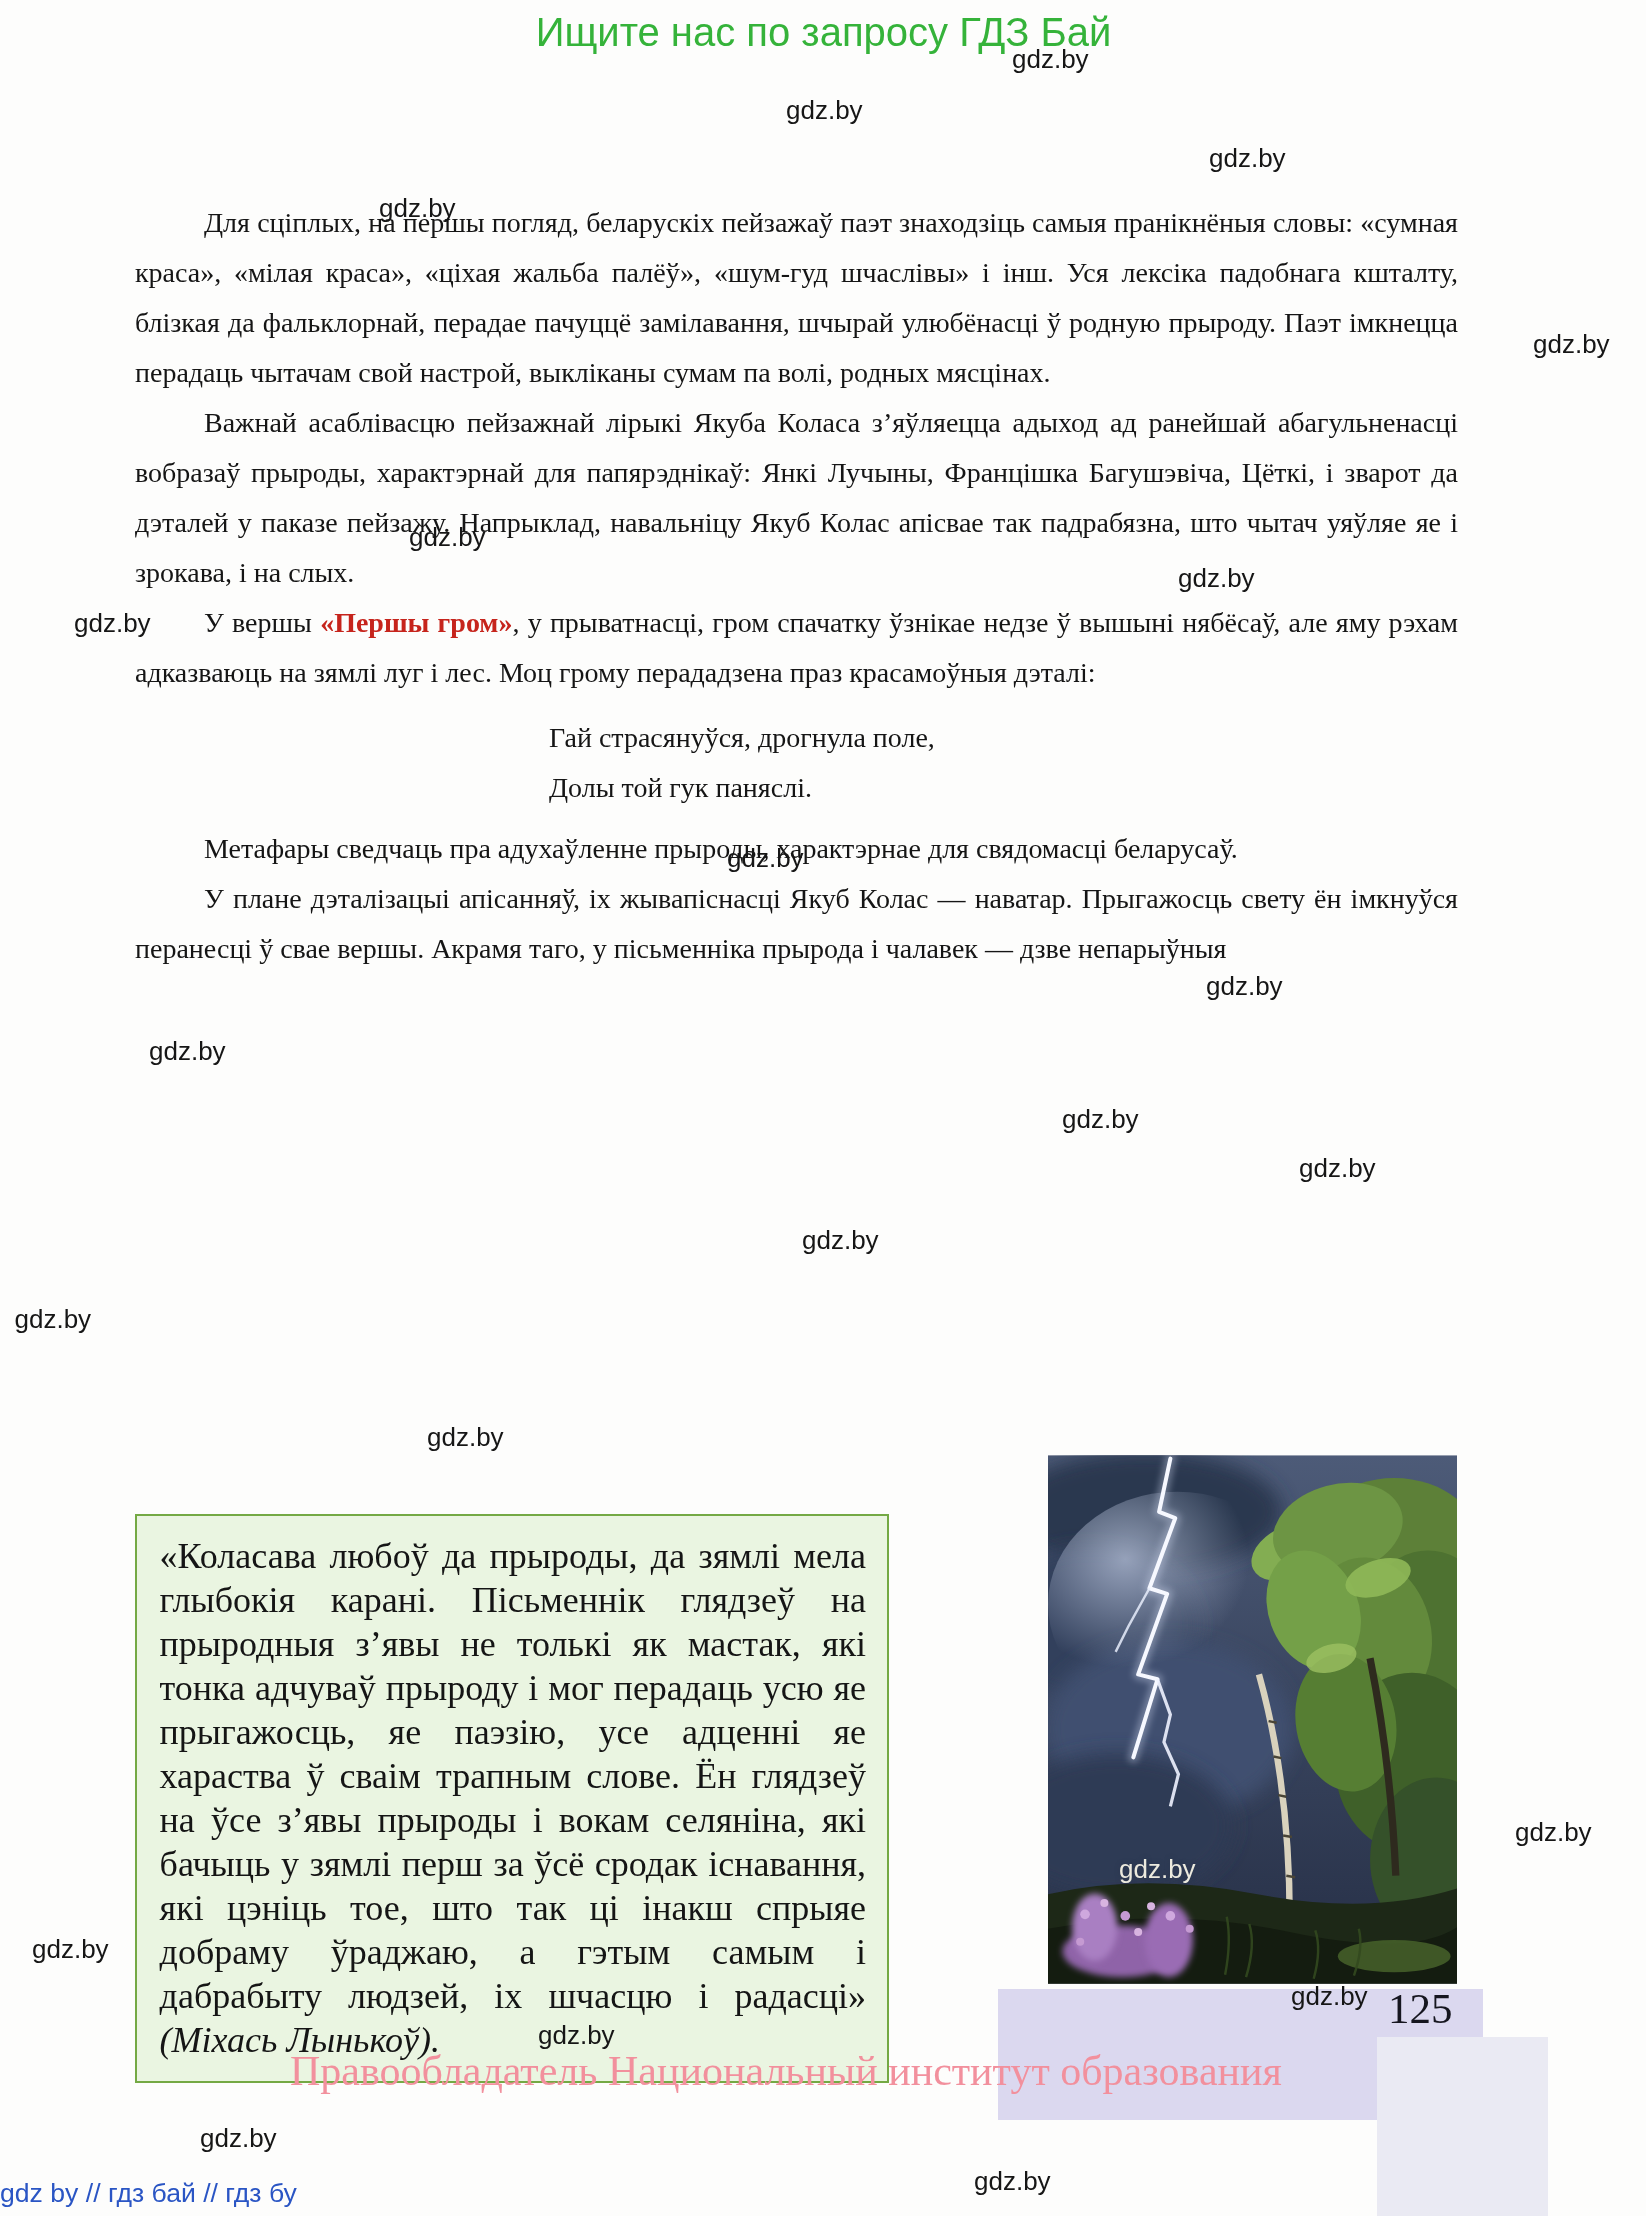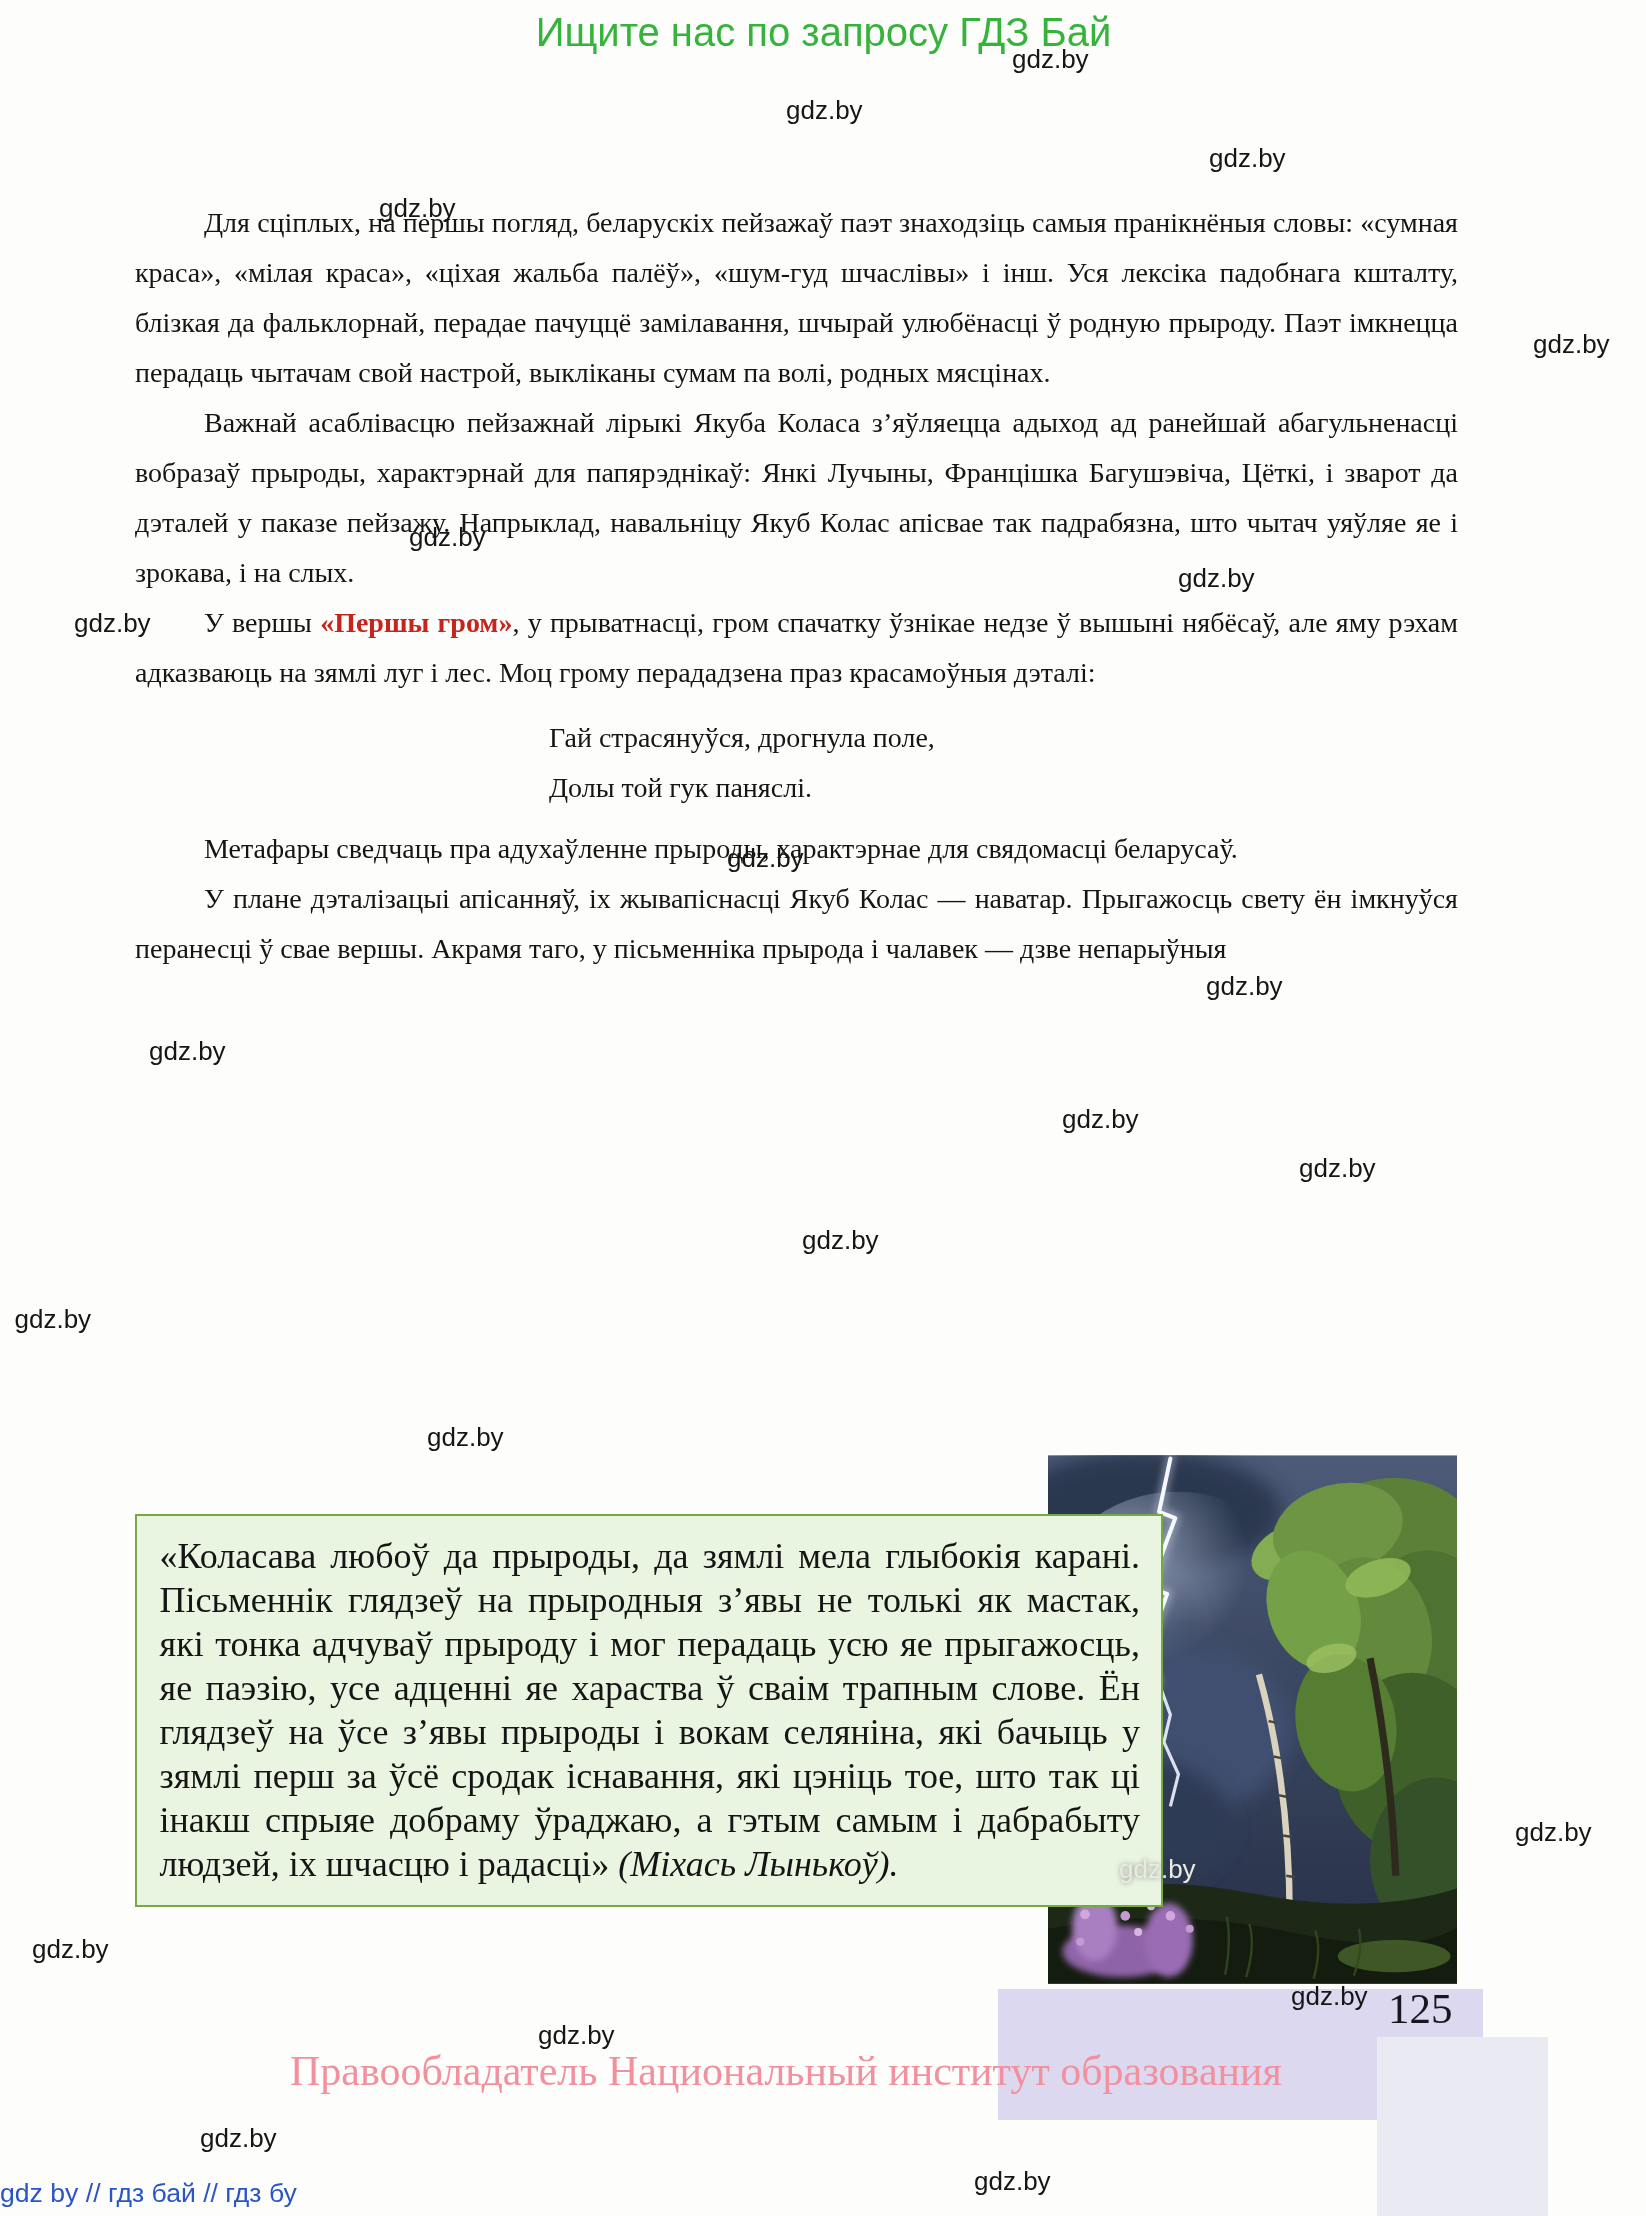--- a/index.html
+++ b/index.html
@@ -31,21 +31,21 @@
   .content {
     position: absolute; left: 135px; top: 198px; width: 1323px;
     font-size: 28px; line-height: 50px; color: #151515;
     text-align: justify;
   }
   .content p { text-indent: 69px; margin: 0; }
   .poem-title { color: #c6241c; font-weight: bold; }
   .verse { margin: 14.5px 0 11.3px 414px; text-align: left; }
   .verse div { text-indent: 0; }
   .quote-box {
-    position: absolute; left: 135px; top: 1514px; width: 1028px;
+    position: absolute; left: 135px; top: 1514px; width: 754px;
     background: #eaf5e1; border: 2.4px solid #74a944;
     padding: 17.7px 21px 19.3px 22.6px;
     font-size: 36px; line-height: 44px; color: #151515;
     text-align: justify; z-index: 2;
   }
   .quote-box em { font-style: italic; }
   .storm-figure {
     position: absolute; left: 1048px; top: 1455px;
     width: 409px; height: 529px; z-index: 1;
   }

